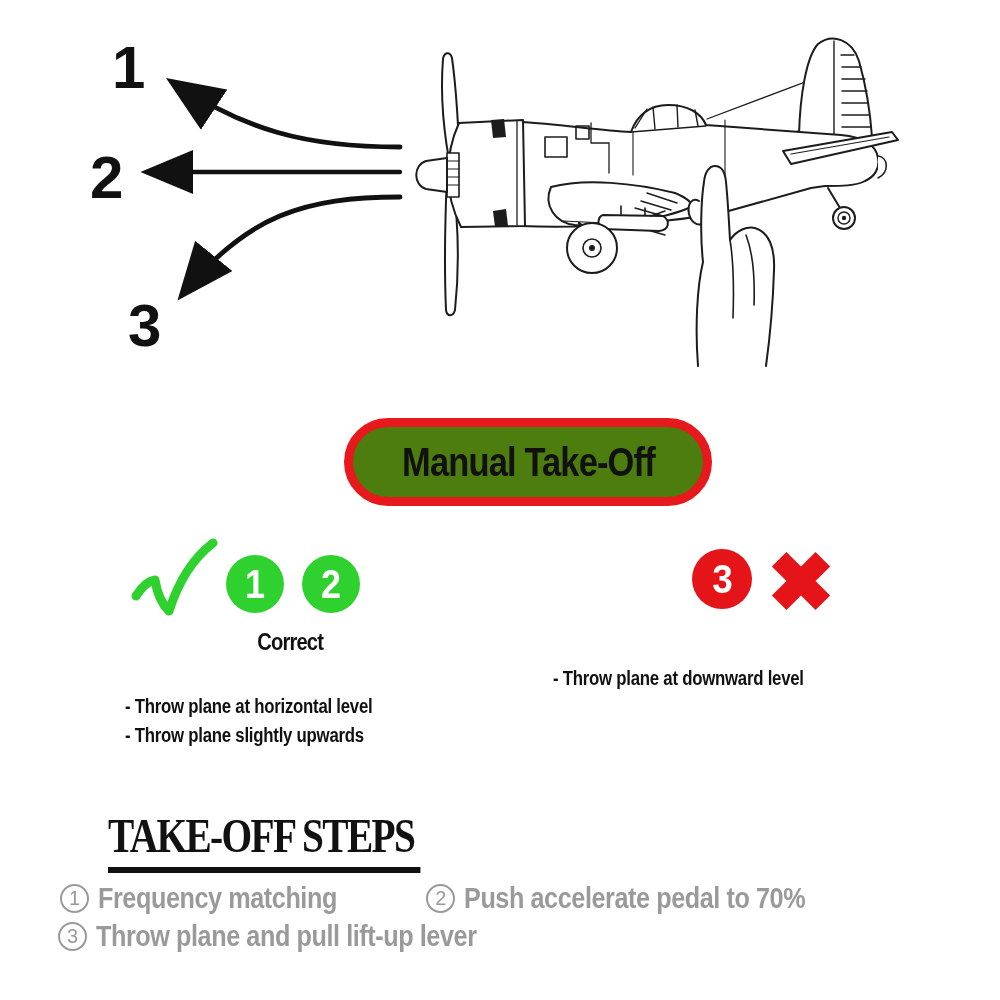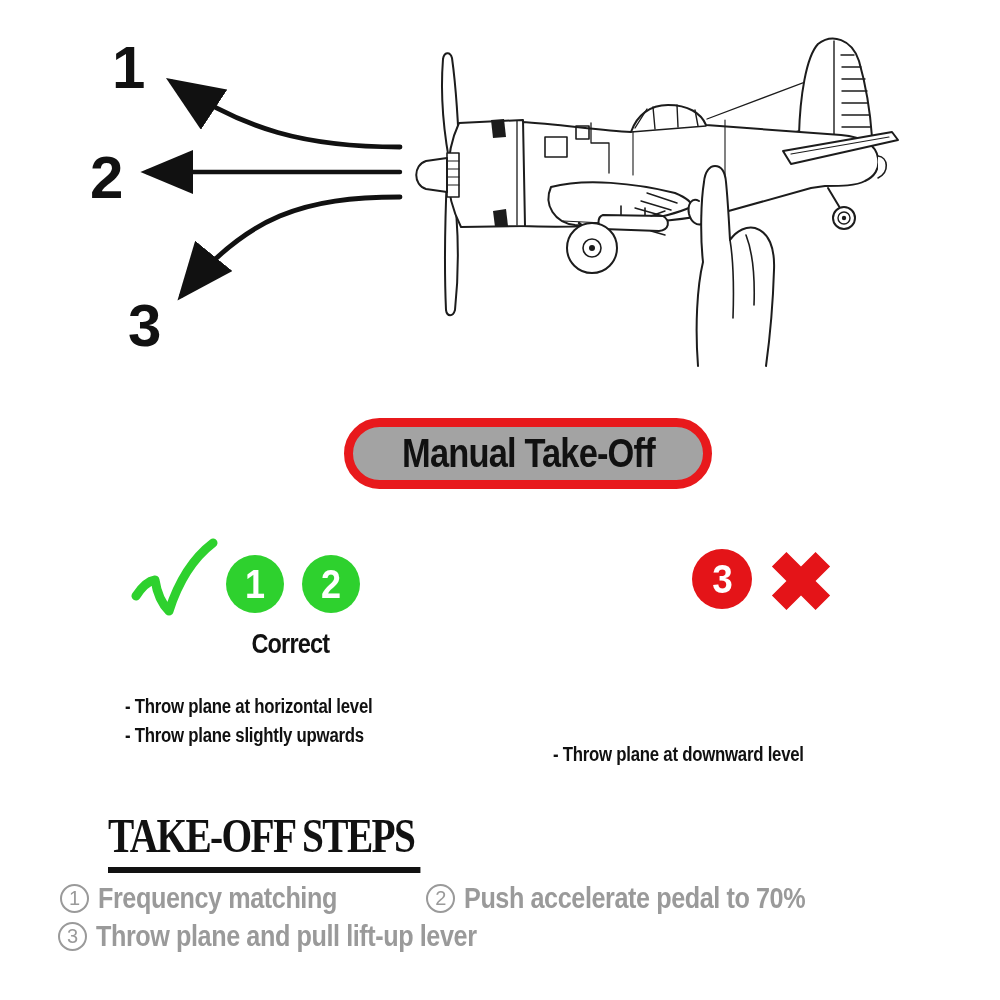--- a/index.html
+++ b/index.html
@@ -11,46 +11,46 @@
   .cond{display:inline-block;transform:scaleX(.84);transform-origin:center;}
   .cond-l{display:inline-block;transform:scaleX(.84);transform-origin:left center;}
 
   
   .arrow-num{position:absolute;font-size:60px;line-height:1;font-weight:700;color:var(--ink,#111);}
   .n1{left:112px;top:38px;}
   .n2{left:90px;top:148px;}
   .n3{left:128px;top:296px;}
 
   
-  .banner{left:344px;top:418px;width:368px;height:71px;box-sizing:border-box;
+  .banner{left:344px;top:418px;width:368px;height:88px;box-sizing:border-box;
           border:9px solid var(--banner-red,#e8191c);border-radius:46px;
-          display:flex;align-items:center;justify-content:center;background:#a3a3a3;}
+          display:flex;align-items:center;justify-content:center;background:#4d7c0f;}
   .banner-label{font-size:41px;font-weight:bold;letter-spacing:-1px;white-space:nowrap;}
 
   
   .badge{position:absolute;border-radius:50%;display:flex;align-items:center;justify-content:center;
          color:#fff;font-weight:bold;}
   .badge .dg{display:inline-block;transform:scaleX(.9);}
   .badge-green{width:58px;height:58px;font-size:40px;background:var(--correct-green,#2ed12e);}
   .badge-red{width:60px;height:60px;font-size:41px;background:var(--wrong-red,#e41418);}
   .b1{left:226px;top:555px;}
   .b2{left:302px;top:555px;}
   .b3{left:692px;top:549px;}
 
   .check-wrap{left:128px;top:538px;width:92px;height:92px;}
   .x-wrap{left:766px;top:546px;width:70px;height:70px;}
 
-  .section-title{position:absolute;font-size:28px;font-weight:bold;text-align:center;
+  .section-title{position:absolute;font-size:24px;font-weight:bold;text-align:center;
                  letter-spacing:-1px;white-space:nowrap;}
   .t-correct{left:150px;top:628px;width:280px;}
   .t-wrong{left:632px;top:622px;width:180px;}
 
   .bullets{position:absolute;}
   .bullets-correct{left:125px;top:692px;}
-  .bullets-wrong{left:553px;top:740px;}
+  .bullets-wrong{left:553px;top:664px;}
   .bullet{font-size:20px;font-weight:bold;line-height:29px;letter-spacing:-.3px;white-space:nowrap;}
 
   
   .steps-heading-wrap{left:108px;top:808px;font-family:Liberation Serif, serif;}
   .steps-heading{font-size:48px;font-weight:bold;letter-spacing:-2px;white-space:nowrap;
                  border-bottom:6px solid var(--ink,#111);padding:0 8px 4px 0;
                  display:inline-block;transform:scaleX(.82);transform-origin:left center;}
   .step-row{position:absolute;display:flex;align-items:center;}
   .row1{left:60px;top:881px;}
   .row2{left:58px;top:919px;}

